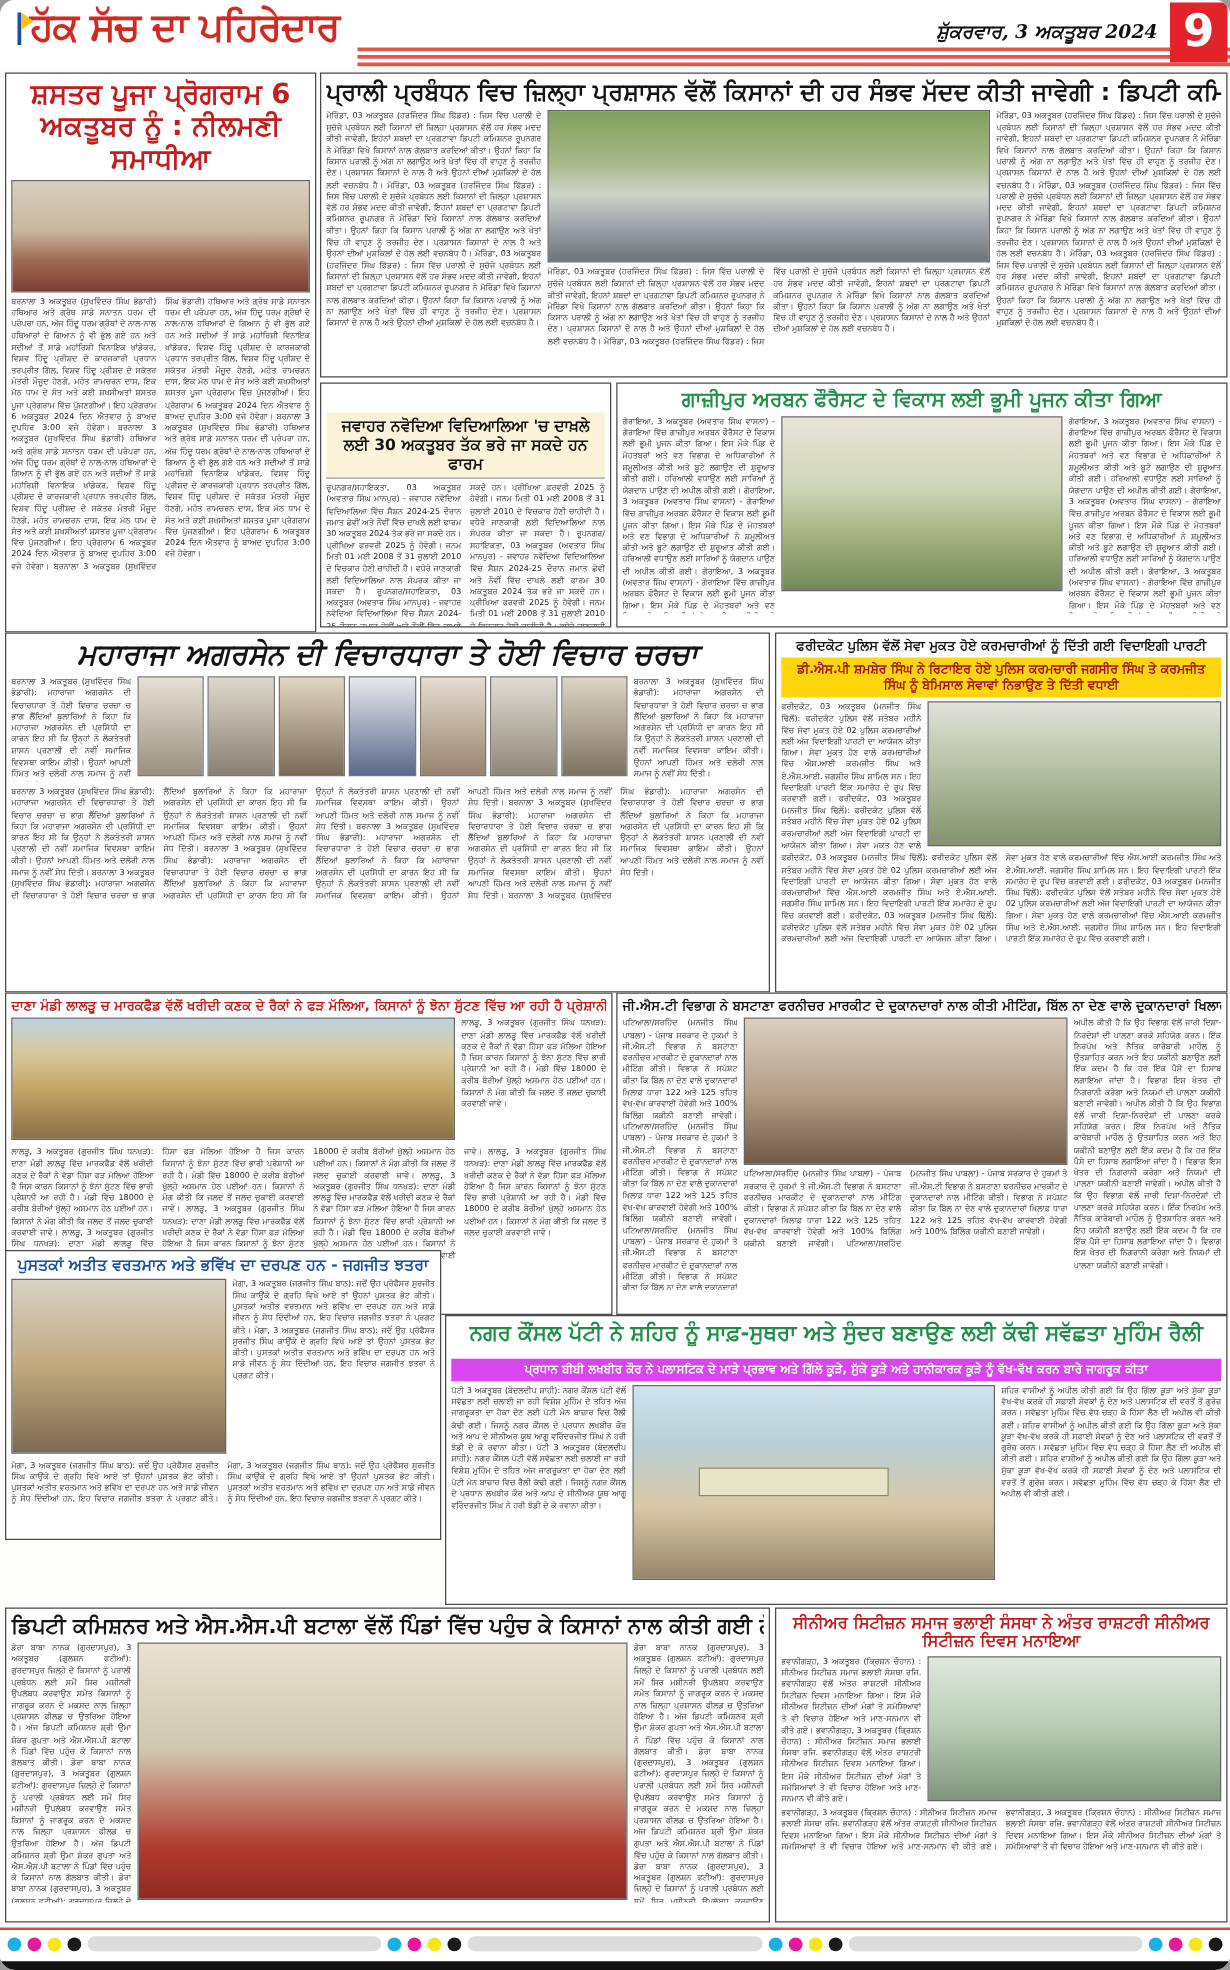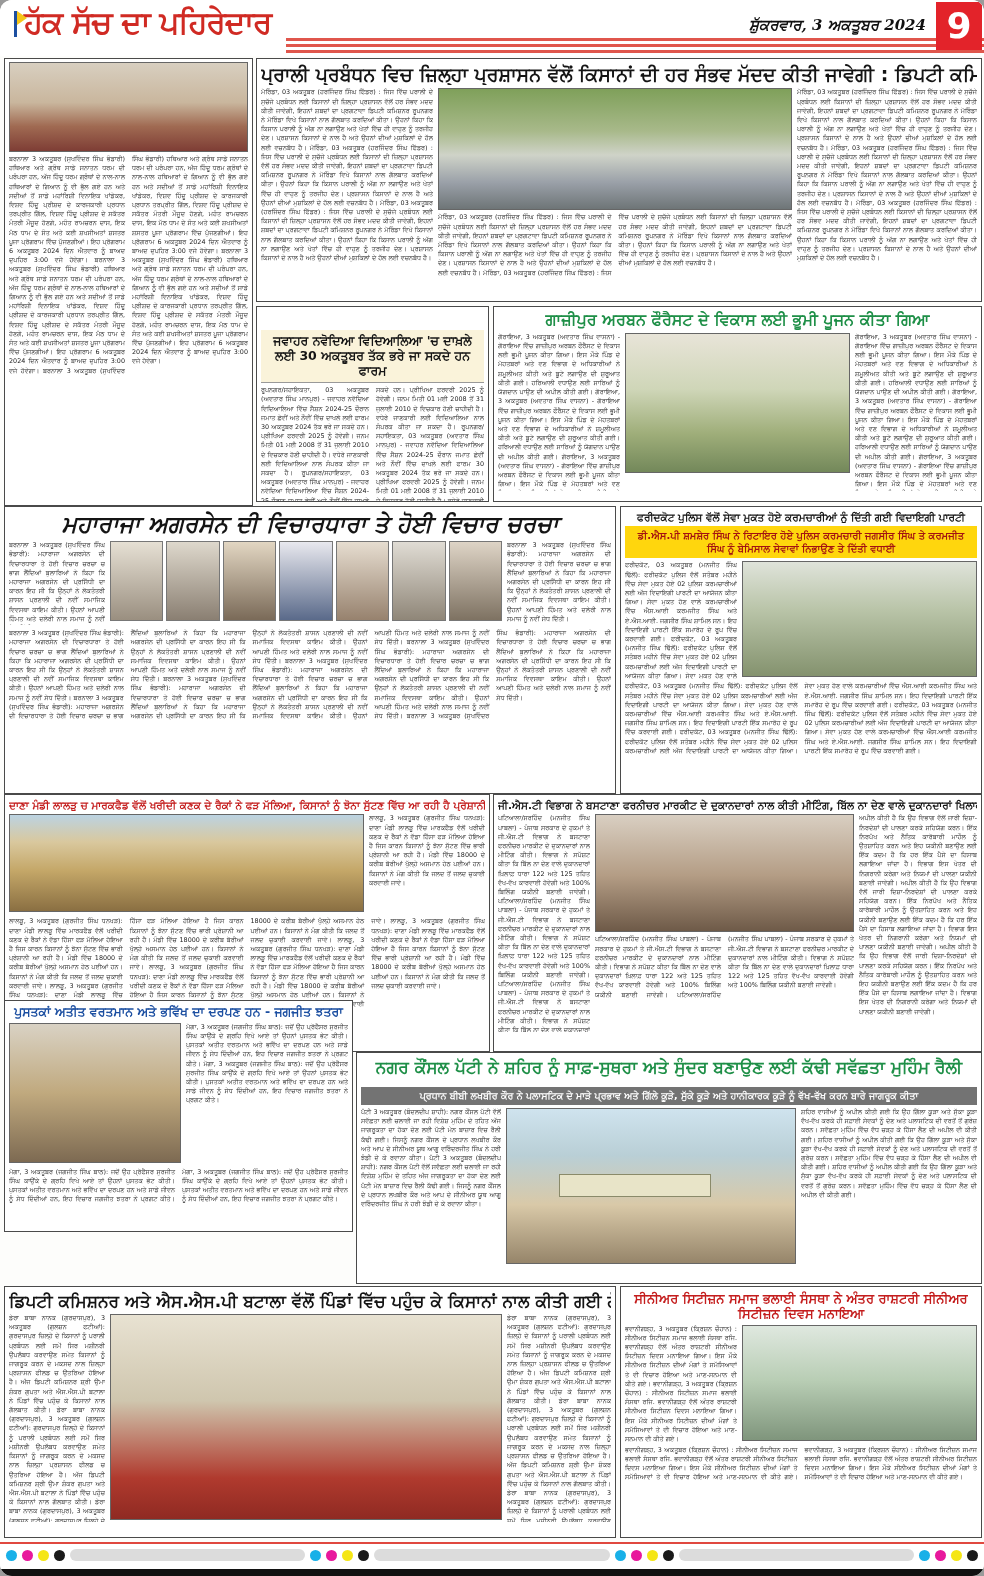--- a/index.html
+++ b/index.html
@@ -7,21 +7,21 @@
   .art{position:absolute;box-sizing:border-box;border:1px solid #4a4a4a;padding:3px 4px;background:#fff;overflow:hidden;}
   .hl{font-weight:bold;text-align:center;line-height:1.18;margin:1px 0 3px;overflow:hidden;}
   .one{white-space:nowrap;}
   .red{color:#c41d1d}.green{color:#1e8f47}.blue{color:#1c4fa1}.blk{color:#141414}
   .body{font-size:6.4px;line-height:9.2px;text-align:justify;color:#1c1c1c;overflow:hidden;}
   .c2{column-count:2;column-gap:7px}
   .c4{column-count:4;column-gap:7px}.c5{column-count:5;column-gap:7px}
   .row{display:flex;gap:5px;align-items:stretch;}
   .photo{position:relative;flex-shrink:0;border:1px solid #666;box-sizing:border-box;}
   .suby{background:#ffd60d;color:#a31212;font-weight:bold;text-align:center;font-size:10px;line-height:13px;padding:3px 4px;margin:0 0 3px;}
-  .subg{background:#737373;color:#fff;font-weight:bold;text-align:center;font-size:9.5px;line-height:12px;padding:3px 6px;margin:10px 0 3px;}
+  .subg{background:#d946ef;color:#fff;font-weight:bold;text-align:center;font-size:9.5px;line-height:12px;padding:3px 6px;margin:10px 0 3px;}
   
   #mast{position:absolute;left:0;top:0;width:984px;height:56px;background:#fff;}
   #logo{position:absolute;left:8px;top:4px;font-size:31px;font-weight:bold;color:#d02a23;letter-spacing:-1px;}
   .flag{display:inline-block;position:relative;width:16px;height:28px;vertical-align:-4px;}
   .flag .pole{position:absolute;left:6px;top:2px;width:3px;height:26px;background:#1c4fa1;}
   .flag .pennant{position:absolute;left:9px;top:2px;width:0;height:0;border-top:7px solid transparent;border-bottom:7px solid transparent;border-left:10px solid #f5c518;}
   #rules{position:absolute;left:286px;top:38px;right:0;}
   #rules div{height:3px;background:#e0564c;margin-bottom:3px;}
   #dateline{position:absolute;right:58px;top:16px;font-family:"DejaVu Serif",serif;font-style:italic;font-weight:bold;font-size:15px;color:#101010;}
   #pgnum{position:absolute;right:2px;top:2px;width:46px;height:48px;background:#e3232a;color:#fff;font-size:36px;font-weight:bold;text-align:center;line-height:48px;}
@@ -45,20 +45,21 @@
     <div id="rules">
         <div></div>
         <div></div>
         <div></div>
       </div>
     <div id="dateline">ਸ਼ੁੱਕਰਵਾਰ, 3 ਅਕਤੂਬਰ 2024</div>
     <div id="pgnum">9</div>
   </div>
 
   <div class="art" style="left:4px;top:58px;width:249px;height:448px;">
+    <div class="hl red" style="font-size:22px;">ਸ਼ਸਤਰ ਪੂਜਾ ਪ੍ਰੋਗਰਾਮ 6 ਅਕਤੂਬਰ ਨੂੰ : ਨੀਲਮਣੀ ਸਮਾਧੀਆ</div>
     <div class="photo" style="width:100%;height:90px;background:linear-gradient(180deg,#d8cfc0 0%,#c9b69d 45%,#a06a52 72%,#7e3d35 100%);"></div>
     <div class="body c2" style="height:288px;margin-top:3px;">ਬਰਨਾਲਾ 3 ਅਕਤੂਬਰ (ਸੁਖਵਿੰਦਰ ਸਿੰਘ ਭੰਡਾਰੀ) ਹਥਿਆਰ ਅਤੇ ਗ੍ਰੰਥ ਸਾਡੇ ਸਨਾਤਨ ਧਰਮ ਦੀ ਪਰੰਪਰਾ ਹਨ, ਅੱਜ ਹਿੰਦੂ ਧਰਮ ਗ੍ਰੰਥਾਂ ਦੇ ਨਾਲ-ਨਾਲ ਹਥਿਆਰਾਂ ਦੇ ਗਿਆਨ ਨੂੰ ਵੀ ਭੁੱਲ ਗਏ ਹਨ ਅਤੇ ਸਦੀਆਂ ਤੋਂ ਸਾਡੇ ਮਹਾਂਰਿਸ਼ੀ ਵਿਨਾਇਕ ਖਾਂਡੇਕਰ, ਵਿਸ਼ਵ ਹਿੰਦੂ ਪ੍ਰੀਸ਼ਦ ਦੇ ਕਾਰਜਕਾਰੀ ਪ੍ਰਧਾਨ ਤਰਪ੍ਰੀਤ ਗਿੱਲ, ਵਿਸ਼ਵ ਹਿੰਦੂ ਪ੍ਰੀਸ਼ਦ ਦੇ ਸਕੱਤਰ ਮੰਤਰੀ ਮੌਜੂਦ ਹੋਣਗੇ, ਮਹੰਤ ਰਾਮਚਰਨ ਦਾਸ, ਇਕ ਮੱਠ ਧਾਮ ਦੇ ਸੰਤ ਅਤੇ ਕਈ ਸ਼ਖਸੀਅਤਾਂ ਸ਼ਸਤਰ ਪੂਜਾ ਪ੍ਰੋਗਰਾਮ ਵਿੱਚ ਪੁੱਜਣਗੀਆਂ। ਇਹ ਪ੍ਰੋਗਰਾਮ 6 ਅਕਤੂਬਰ 2024 ਦਿਨ ਐਤਵਾਰ ਨੂੰ ਬਾਅਦ ਦੁਪਹਿਰ 3:00 ਵਜੇ ਹੋਵੇਗਾ। ਬਰਨਾਲਾ 3 ਅਕਤੂਬਰ (ਸੁਖਵਿੰਦਰ ਸਿੰਘ ਭੰਡਾਰੀ) ਹਥਿਆਰ ਅਤੇ ਗ੍ਰੰਥ ਸਾਡੇ ਸਨਾਤਨ ਧਰਮ ਦੀ ਪਰੰਪਰਾ ਹਨ, ਅੱਜ ਹਿੰਦੂ ਧਰਮ ਗ੍ਰੰਥਾਂ ਦੇ ਨਾਲ-ਨਾਲ ਹਥਿਆਰਾਂ ਦੇ ਗਿਆਨ ਨੂੰ ਵੀ ਭੁੱਲ ਗਏ ਹਨ ਅਤੇ ਸਦੀਆਂ ਤੋਂ ਸਾਡੇ ਮਹਾਂਰਿਸ਼ੀ ਵਿਨਾਇਕ ਖਾਂਡੇਕਰ, ਵਿਸ਼ਵ ਹਿੰਦੂ ਪ੍ਰੀਸ਼ਦ ਦੇ ਕਾਰਜਕਾਰੀ ਪ੍ਰਧਾਨ ਤਰਪ੍ਰੀਤ ਗਿੱਲ, ਵਿਸ਼ਵ ਹਿੰਦੂ ਪ੍ਰੀਸ਼ਦ ਦੇ ਸਕੱਤਰ ਮੰਤਰੀ ਮੌਜੂਦ ਹੋਣਗੇ, ਮਹੰਤ ਰਾਮਚਰਨ ਦਾਸ, ਇਕ ਮੱਠ ਧਾਮ ਦੇ ਸੰਤ ਅਤੇ ਕਈ ਸ਼ਖਸੀਅਤਾਂ ਸ਼ਸਤਰ ਪੂਜਾ ਪ੍ਰੋਗਰਾਮ ਵਿੱਚ ਪੁੱਜਣਗੀਆਂ। ਇਹ ਪ੍ਰੋਗਰਾਮ 6 ਅਕਤੂਬਰ 2024 ਦਿਨ ਐਤਵਾਰ ਨੂੰ ਬਾਅਦ ਦੁਪਹਿਰ 3:00 ਵਜੇ ਹੋਵੇਗਾ। ਬਰਨਾਲਾ 3 ਅਕਤੂਬਰ (ਸੁਖਵਿੰਦਰ ਸਿੰਘ ਭੰਡਾਰੀ) ਹਥਿਆਰ ਅਤੇ ਗ੍ਰੰਥ ਸਾਡੇ ਸਨਾਤਨ ਧਰਮ ਦੀ ਪਰੰਪਰਾ ਹਨ, ਅੱਜ ਹਿੰਦੂ ਧਰਮ ਗ੍ਰੰਥਾਂ ਦੇ ਨਾਲ-ਨਾਲ ਹਥਿਆਰਾਂ ਦੇ ਗਿਆਨ ਨੂੰ ਵੀ ਭੁੱਲ ਗਏ ਹਨ ਅਤੇ ਸਦੀਆਂ ਤੋਂ ਸਾਡੇ ਮਹਾਂਰਿਸ਼ੀ ਵਿਨਾਇਕ ਖਾਂਡੇਕਰ, ਵਿਸ਼ਵ ਹਿੰਦੂ ਪ੍ਰੀਸ਼ਦ ਦੇ ਕਾਰਜਕਾਰੀ ਪ੍ਰਧਾਨ ਤਰਪ੍ਰੀਤ ਗਿੱਲ, ਵਿਸ਼ਵ ਹਿੰਦੂ ਪ੍ਰੀਸ਼ਦ ਦੇ ਸਕੱਤਰ ਮੰਤਰੀ ਮੌਜੂਦ ਹੋਣਗੇ, ਮਹੰਤ ਰਾਮਚਰਨ ਦਾਸ, ਇਕ ਮੱਠ ਧਾਮ ਦੇ ਸੰਤ ਅਤੇ ਕਈ ਸ਼ਖਸੀਅਤਾਂ ਸ਼ਸਤਰ ਪੂਜਾ ਪ੍ਰੋਗਰਾਮ ਵਿੱਚ ਪੁੱਜਣਗੀਆਂ। ਇਹ ਪ੍ਰੋਗਰਾਮ 6 ਅਕਤੂਬਰ 2024 ਦਿਨ ਐਤਵਾਰ ਨੂੰ ਬਾਅਦ ਦੁਪਹਿਰ 3:00 ਵਜੇ ਹੋਵੇਗਾ। ਬਰਨਾਲਾ 3 ਅਕਤੂਬਰ (ਸੁਖਵਿੰਦਰ ਸਿੰਘ ਭੰਡਾਰੀ) ਹਥਿਆਰ ਅਤੇ ਗ੍ਰੰਥ ਸਾਡੇ ਸਨਾਤਨ ਧਰਮ ਦੀ ਪਰੰਪਰਾ ਹਨ, ਅੱਜ ਹਿੰਦੂ ਧਰਮ ਗ੍ਰੰਥਾਂ ਦੇ ਨਾਲ-ਨਾਲ ਹਥਿਆਰਾਂ ਦੇ ਗਿਆਨ ਨੂੰ ਵੀ ਭੁੱਲ ਗਏ ਹਨ ਅਤੇ ਸਦੀਆਂ ਤੋਂ ਸਾਡੇ ਮਹਾਂਰਿਸ਼ੀ ਵਿਨਾਇਕ ਖਾਂਡੇਕਰ, ਵਿਸ਼ਵ ਹਿੰਦੂ ਪ੍ਰੀਸ਼ਦ ਦੇ ਕਾਰਜਕਾਰੀ ਪ੍ਰਧਾਨ ਤਰਪ੍ਰੀਤ ਗਿੱਲ, ਵਿਸ਼ਵ ਹਿੰਦੂ ਪ੍ਰੀਸ਼ਦ ਦੇ ਸਕੱਤਰ ਮੰਤਰੀ ਮੌਜੂਦ ਹੋਣਗੇ, ਮਹੰਤ ਰਾਮਚਰਨ ਦਾਸ, ਇਕ ਮੱਠ ਧਾਮ ਦੇ ਸੰਤ ਅਤੇ ਕਈ ਸ਼ਖਸੀਅਤਾਂ ਸ਼ਸਤਰ ਪੂਜਾ ਪ੍ਰੋਗਰਾਮ ਵਿੱਚ ਪੁੱਜਣਗੀਆਂ। ਇਹ ਪ੍ਰੋਗਰਾਮ 6 ਅਕਤੂਬਰ 2024 ਦਿਨ ਐਤਵਾਰ ਨੂੰ ਬਾਅਦ ਦੁਪਹਿਰ 3:00 ਵਜੇ ਹੋਵੇਗਾ।</div>
   </div>
 
   <div class="art" style="left:256px;top:58px;width:726px;height:244px;">
     <div class="hl blk one" style="font-size:19px;">ਪ੍ਰਾਲੀ ਪ੍ਰਬੰਧਨ ਵਿਚ ਜ਼ਿਲ੍ਹਾ ਪ੍ਰਸ਼ਾਸਨ ਵੱਲੋਂ ਕਿਸਾਨਾਂ ਦੀ ਹਰ ਸੰਭਵ ਮੱਦਦ ਕੀਤੀ ਜਾਵੇਗੀ : ਡਿਪਟੀ ਕਮਿਸ਼ਨਰ ਰੂਪਨਗਰ</div>
     <div class="row" style="height:200px;">
       <div class="body" style="width:172px;">ਮੋਰਿੰਡਾ, 03 ਅਕਤੂਬਰ (ਹਰਜਿੰਦਰ ਸਿੰਘ ਫਿੱਡਰ) : ਜਿਸ ਵਿੱਚ ਪਰਾਲੀ ਦੇ ਸੁਚੱਜੇ ਪ੍ਰਬੰਧਨ ਲਈ ਕਿਸਾਨਾਂ ਦੀ ਜ਼ਿਲ੍ਹਾ ਪ੍ਰਸ਼ਾਸਨ ਵੱਲੋਂ ਹਰ ਸੰਭਵ ਮਦਦ ਕੀਤੀ ਜਾਵੇਗੀ, ਇਹਨਾਂ ਸ਼ਬਦਾਂ ਦਾ ਪ੍ਰਗਟਾਵਾ ਡਿਪਟੀ ਕਮਿਸ਼ਨਰ ਰੂਪਨਗਰ ਨੇ ਮੋਰਿੰਡਾ ਵਿਖੇ ਕਿਸਾਨਾਂ ਨਾਲ ਗੱਲਬਾਤ ਕਰਦਿਆਂ ਕੀਤਾ। ਉਹਨਾਂ ਕਿਹਾ ਕਿ ਕਿਸਾਨ ਪਰਾਲੀ ਨੂੰ ਅੱਗ ਨਾ ਲਗਾਉਣ ਅਤੇ ਖੇਤਾਂ ਵਿੱਚ ਹੀ ਵਾਹੁਣ ਨੂੰ ਤਰਜੀਹ ਦੇਣ। ਪ੍ਰਸ਼ਾਸਨ ਕਿਸਾਨਾਂ ਦੇ ਨਾਲ ਹੈ ਅਤੇ ਉਹਨਾਂ ਦੀਆਂ ਮੁਸ਼ਕਿਲਾਂ ਦੇ ਹੱਲ ਲਈ ਵਚਨਬੱਧ ਹੈ। ਮੋਰਿੰਡਾ, 03 ਅਕਤੂਬਰ (ਹਰਜਿੰਦਰ ਸਿੰਘ ਫਿੱਡਰ) : ਜਿਸ ਵਿੱਚ ਪਰਾਲੀ ਦੇ ਸੁਚੱਜੇ ਪ੍ਰਬੰਧਨ ਲਈ ਕਿਸਾਨਾਂ ਦੀ ਜ਼ਿਲ੍ਹਾ ਪ੍ਰਸ਼ਾਸਨ ਵੱਲੋਂ ਹਰ ਸੰਭਵ ਮਦਦ ਕੀਤੀ ਜਾਵੇਗੀ, ਇਹਨਾਂ ਸ਼ਬਦਾਂ ਦਾ ਪ੍ਰਗਟਾਵਾ ਡਿਪਟੀ ਕਮਿਸ਼ਨਰ ਰੂਪਨਗਰ ਨੇ ਮੋਰਿੰਡਾ ਵਿਖੇ ਕਿਸਾਨਾਂ ਨਾਲ ਗੱਲਬਾਤ ਕਰਦਿਆਂ ਕੀਤਾ। ਉਹਨਾਂ ਕਿਹਾ ਕਿ ਕਿਸਾਨ ਪਰਾਲੀ ਨੂੰ ਅੱਗ ਨਾ ਲਗਾਉਣ ਅਤੇ ਖੇਤਾਂ ਵਿੱਚ ਹੀ ਵਾਹੁਣ ਨੂੰ ਤਰਜੀਹ ਦੇਣ। ਪ੍ਰਸ਼ਾਸਨ ਕਿਸਾਨਾਂ ਦੇ ਨਾਲ ਹੈ ਅਤੇ ਉਹਨਾਂ ਦੀਆਂ ਮੁਸ਼ਕਿਲਾਂ ਦੇ ਹੱਲ ਲਈ ਵਚਨਬੱਧ ਹੈ। ਮੋਰਿੰਡਾ, 03 ਅਕਤੂਬਰ (ਹਰਜਿੰਦਰ ਸਿੰਘ ਫਿੱਡਰ) : ਜਿਸ ਵਿੱਚ ਪਰਾਲੀ ਦੇ ਸੁਚੱਜੇ ਪ੍ਰਬੰਧਨ ਲਈ ਕਿਸਾਨਾਂ ਦੀ ਜ਼ਿਲ੍ਹਾ ਪ੍ਰਸ਼ਾਸਨ ਵੱਲੋਂ ਹਰ ਸੰਭਵ ਮਦਦ ਕੀਤੀ ਜਾਵੇਗੀ, ਇਹਨਾਂ ਸ਼ਬਦਾਂ ਦਾ ਪ੍ਰਗਟਾਵਾ ਡਿਪਟੀ ਕਮਿਸ਼ਨਰ ਰੂਪਨਗਰ ਨੇ ਮੋਰਿੰਡਾ ਵਿਖੇ ਕਿਸਾਨਾਂ ਨਾਲ ਗੱਲਬਾਤ ਕਰਦਿਆਂ ਕੀਤਾ। ਉਹਨਾਂ ਕਿਹਾ ਕਿ ਕਿਸਾਨ ਪਰਾਲੀ ਨੂੰ ਅੱਗ ਨਾ ਲਗਾਉਣ ਅਤੇ ਖੇਤਾਂ ਵਿੱਚ ਹੀ ਵਾਹੁਣ ਨੂੰ ਤਰਜੀਹ ਦੇਣ। ਪ੍ਰਸ਼ਾਸਨ ਕਿਸਾਨਾਂ ਦੇ ਨਾਲ ਹੈ ਅਤੇ ਉਹਨਾਂ ਦੀਆਂ ਮੁਸ਼ਕਿਲਾਂ ਦੇ ਹੱਲ ਲਈ ਵਚਨਬੱਧ ਹੈ।</div>
       <div style="flex:1;display:flex;flex-direction:column;gap:3px;min-width:0;">
         <div class="photo" style="width:100%;height:122px;background:linear-gradient(180deg,#7fa05a 0%,#a8b98a 35%,#cfd3c8 55%,#9aa0a8 78%,#6e7577 100%);"></div>

